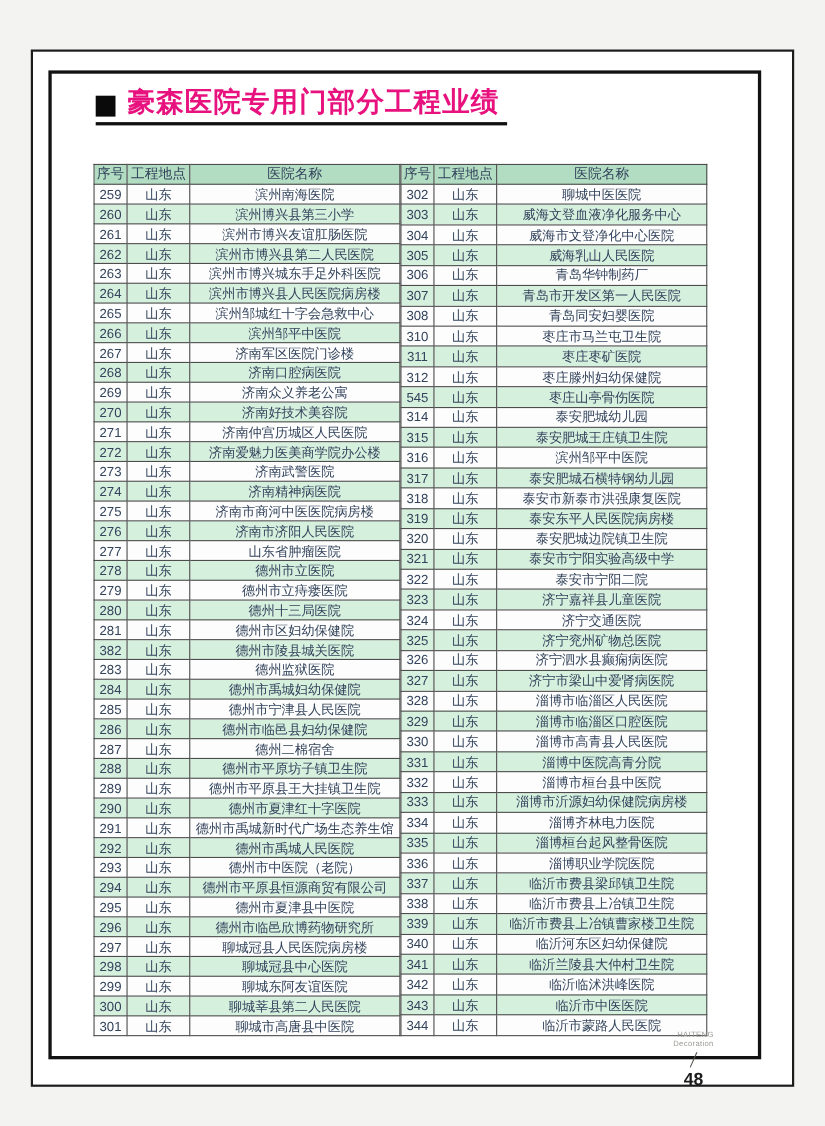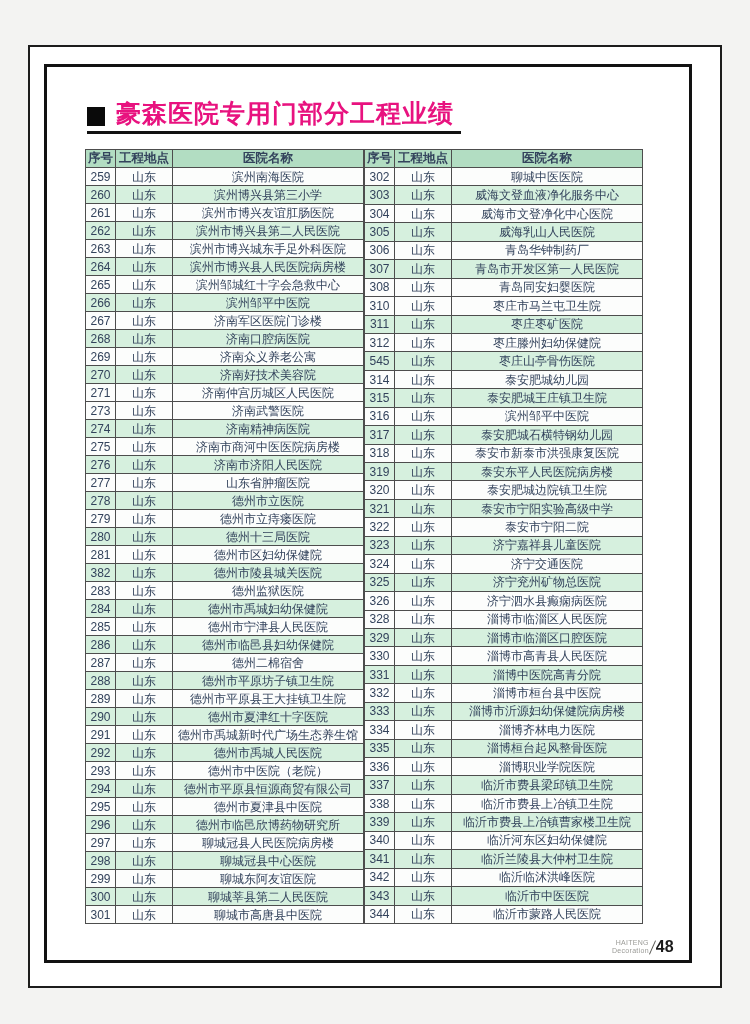--- a/index.html
+++ b/index.html
@@ -31,21 +31,21 @@
   }
   .inner-frame {
     position: absolute;
     left: 14px; top: 17px;
     width: 648px; height: 899px;
     border: 3px solid #121212;
     background: #ffffff;
   }
   .title-block {
     position: absolute;
-    left: 87px; top: 100px;
+    left: 87px; top: 80px;
     width: 374px;
     display: flex;
     align-items: flex-end;
     gap: 11px;
     border-bottom: 3px solid #111;
     padding-bottom: 3px;
   }
   .title-square {
     width: 18px; height: 19px;
     background: #0a0a0a;
@@ -79,32 +79,32 @@
     text-align: center;
     color: var(--text_color);
     white-space: nowrap;
     overflow: visible;
     background: var(--row_bg);
     font-weight: normal;
   }
   table.perf th {
     background: var(--header_bg);
     font-size: 12.5px;
-    font-weight: bold;
   }
   table.perf tr.alt td { background: var(--row_alt_bg); }
   .col-num  { width: 30px; }
   .col-loc  { width: 57px; }
   .col-name { width: 191px; }
   .footer {
     position: absolute;
     left: 612px; top: 938px;
     display: flex;
     align-items: center;
     gap: 2px;
+    flex-direction: column;
   }
   .brand {
     text-align: right;
     color: #9a9a96;
     font-size: 7px;
     line-height: 1.15;
     letter-spacing: 0.3px;
   }
   .brand-slash {
     width: 1px; height: 15px;
@@ -204,20 +204,25 @@
           <tr class="alt">
             <td>270</td>
             <td>山东</td>
             <td>济南好技术美容院</td>
           </tr>
           <tr>
             <td>271</td>
             <td>山东</td>
             <td>济南仲宫历城区人民医院</td>
           </tr>
+          <tr class="alt">
+            <td>272</td>
+            <td>山东</td>
+            <td>济南爱魅力医美商学院办公楼</td>
+          </tr>
           <tr>
             <td>273</td>
             <td>山东</td>
             <td>济南武警医院</td>
           </tr>
           <tr class="alt">
             <td>274</td>
             <td>山东</td>
             <td>济南精神病医院</td>
           </tr>
@@ -486,20 +491,25 @@
           <tr class="alt">
             <td>325</td>
             <td>山东</td>
             <td>济宁兖州矿物总医院</td>
           </tr>
           <tr>
             <td>326</td>
             <td>山东</td>
             <td>济宁泗水县癫痫病医院</td>
           </tr>
+          <tr class="alt">
+            <td>327</td>
+            <td>山东</td>
+            <td>济宁市梁山中爱肾病医院</td>
+          </tr>
           <tr>
             <td>328</td>
             <td>山东</td>
             <td>淄博市临淄区人民医院</td>
           </tr>
           <tr class="alt">
             <td>329</td>
             <td>山东</td>
             <td>淄博市临淄区口腔医院</td>
           </tr>

